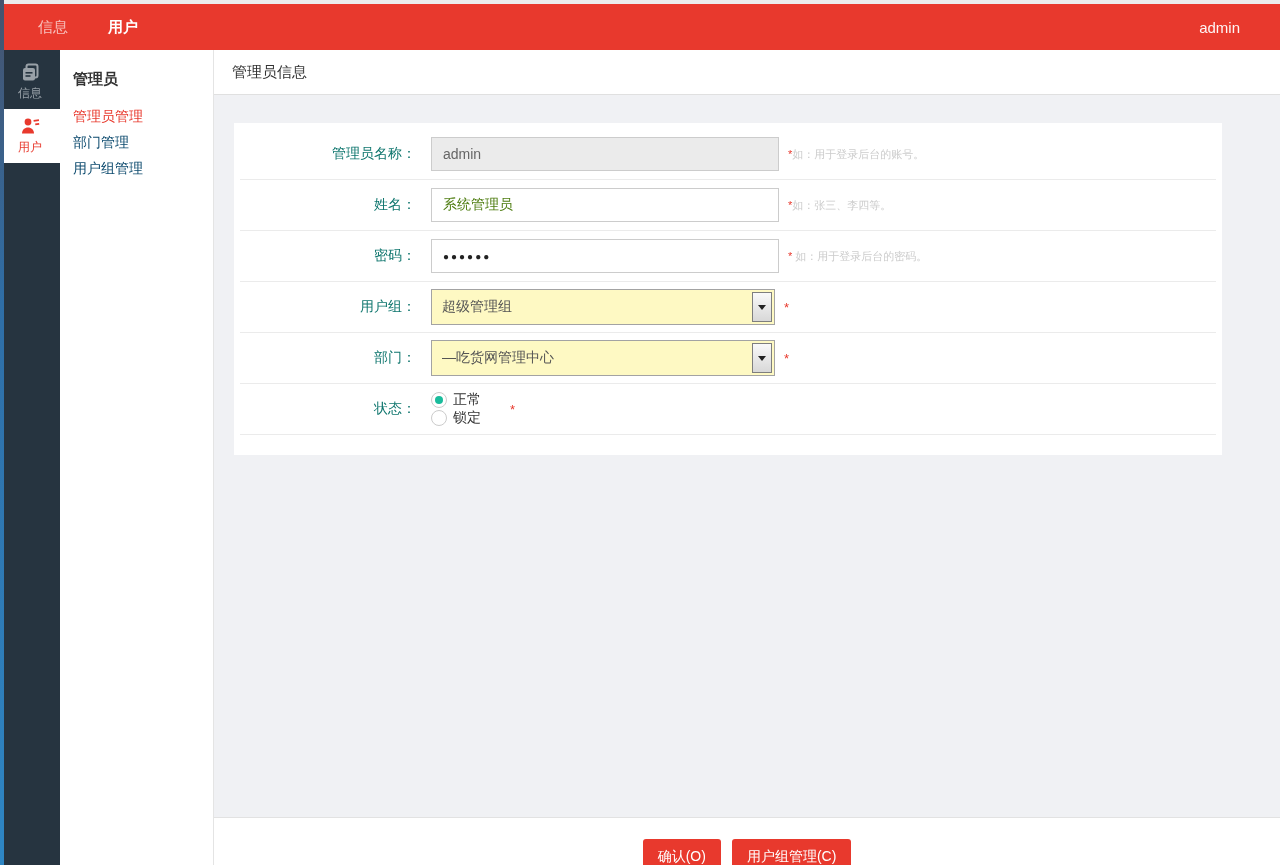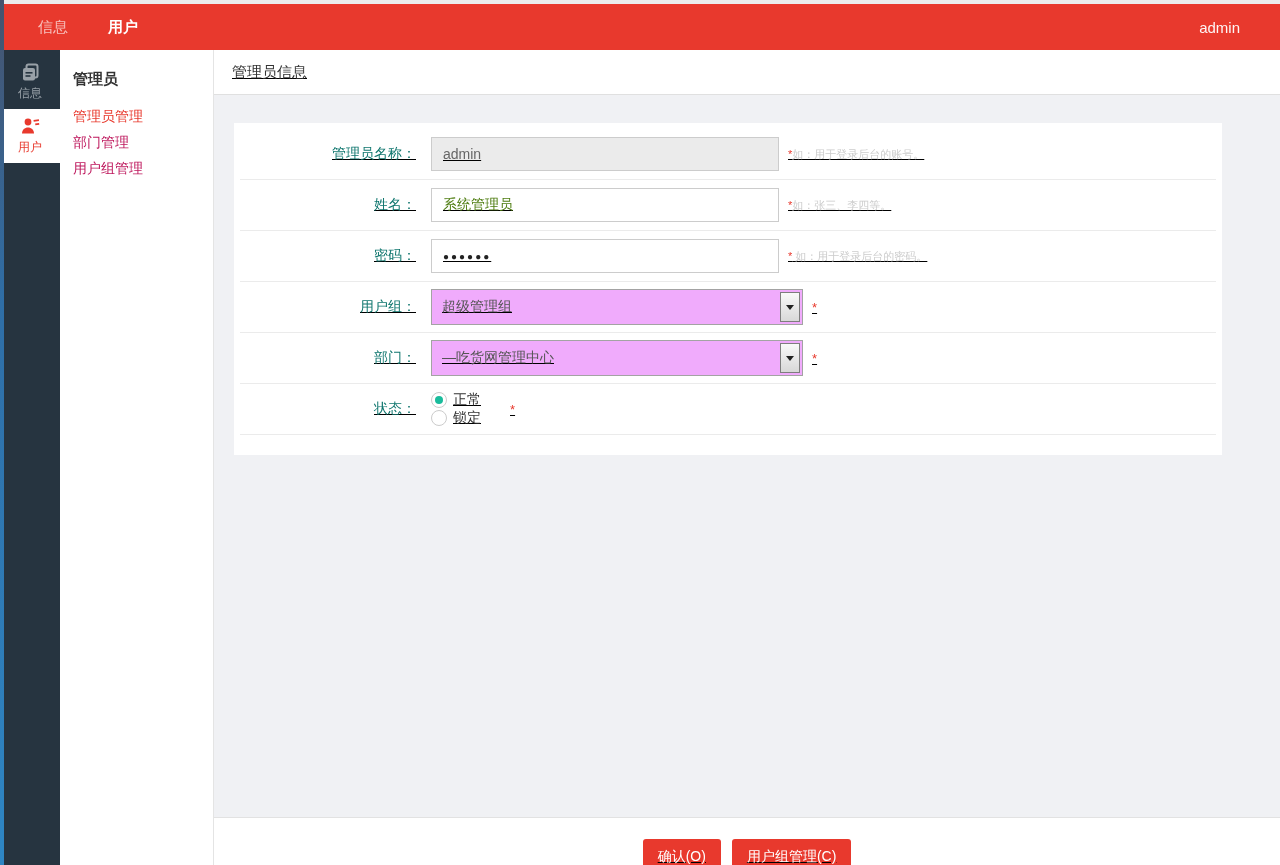--- a/index.html
+++ b/index.html
@@ -23,38 +23,38 @@
 
   
   .icon-sidebar { width:60px; background:#263440; padding-top:5px; flex-shrink:0; }
   .icon-item { height:54px; display:flex; flex-direction:column; align-items:center; justify-content:center; gap:3px;
     font-size:12px; color:#99a1a8; cursor:pointer; }
   .icon-item.active { background:#ffffff; color:#e8392d; }
 
   
   .menu-sidebar { width:153px; background:#fff; padding:20px 0 8px 13px; flex-shrink:0; }
   .menu-heading { font-size:15px; font-weight:bold; color:#333; margin-bottom:14px; }
-  .menu-item { font-size:14px; color:#be185d; line-height:26px; cursor:pointer; }
+  .menu-item { font-size:14px; color:#0c4a6e; line-height:26px; cursor:pointer; }
   .menu-item.active { color:#e8392d; }
 
   
-  .main { flex:1; display:flex; flex-direction:column; border-left:1px solid #e4e4e4; min-width:0;text-decoration:underline; }
+  .main { flex:1; display:flex; flex-direction:column; border-left:1px solid #e4e4e4; min-width:0; }
   .main-header { height:45px; background:#fff; border-bottom:1px solid #e0e0e0; display:flex; align-items:center; padding:0 18px; flex-shrink:0; }
   .main-title { font-size:15px; color:#333; }
   .main-content { flex:1; background:#f0f1f4; padding:28px 58px 0 20px; overflow:hidden; }
 
   
   .form-panel { background:#fff; padding:6px 6px 20px 6px; }
   .form-row { display:flex; align-items:center; height:51px; border-bottom:1px solid #ebebeb; padding:0 4px; }
   .form-label { width:172px; text-align:right; color:#0f766e; font-size:14px; flex-shrink:0; }
   .control { margin-left:15px; }
   .text-input { width:348px; height:34px; border:1px solid #ccc; padding:0 11px; font-size:14px; color:#4d7c0f; background:#fff; outline:none; }
   .text-input:disabled { background:#ebebeb; color:#666; border-color:#ccc; }
   .pwd { font-size:10px; letter-spacing:2px; color:#222; font-weight:bold; }
-  .select { width:372px; height:36px; border:1px solid #a3a3a3; display:flex; background:#f0abfc; cursor:pointer; }
+  .select { width:344px; height:36px; border:1px solid #a3a3a3; display:flex; background:#fef9c3; cursor:pointer; }
   .select-text { flex:1; padding:0 10px; line-height:33px; font-size:14px; color:#555; white-space:nowrap; overflow:hidden; }
   .select-arrow { width:20px; margin:2px; border:1px solid #7e7e7e; background:linear-gradient(#f9f9f9,#d8d8d8);
     display:flex; align-items:center; justify-content:center; }
   .select-arrow::after { content:""; border-left:4px solid transparent; border-right:4px solid transparent; border-top:5px solid #222; }
   .hint { margin-left:9px; font-size:11px; color:#ccc; white-space:nowrap; }
   .hint .star, .req-star { color:#e8392d; }
   .req-star { margin-left:9px; font-size:13px; }
 
   
   .radio-group { display:flex; align-items:center;flex-direction:column; }

